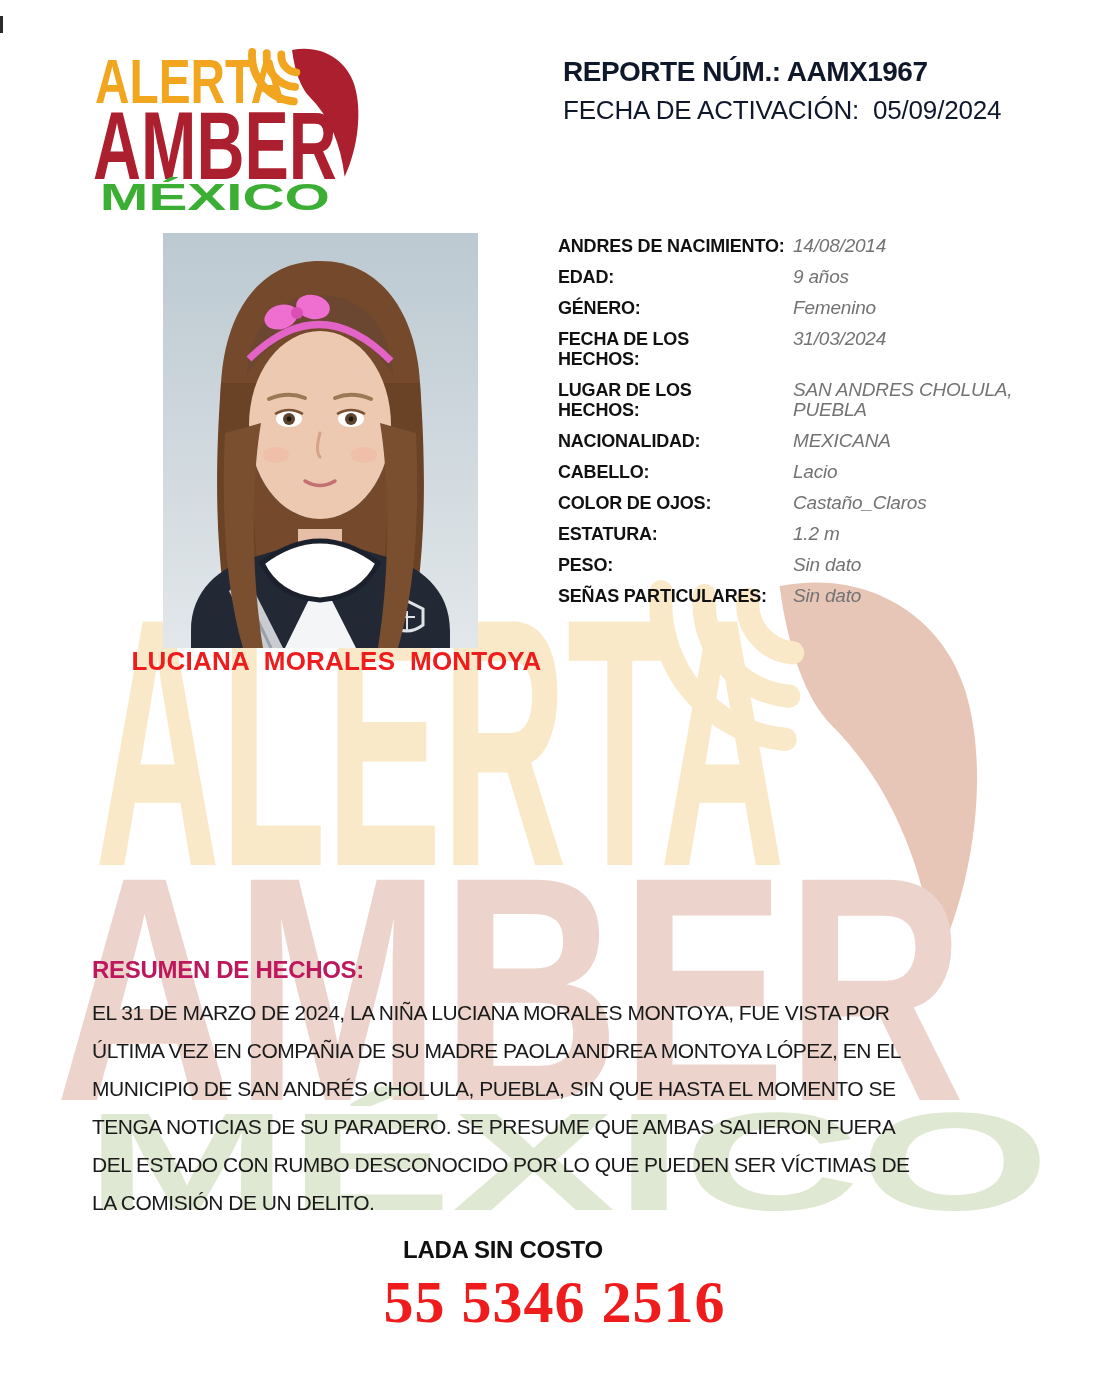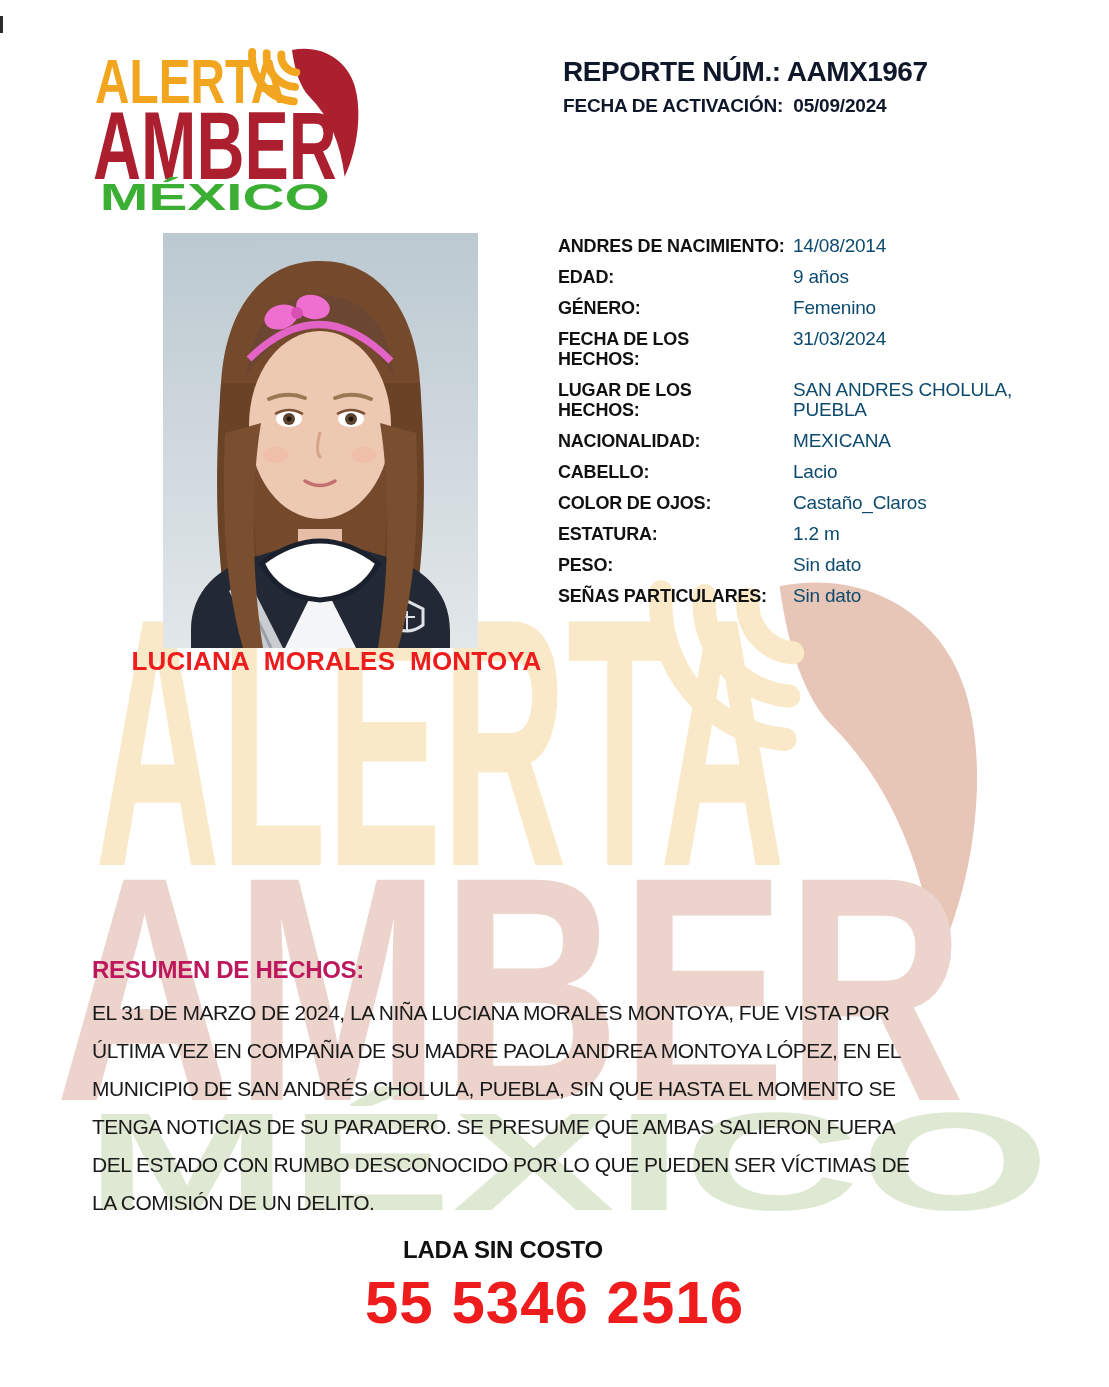--- a/index.html
+++ b/index.html
@@ -20,56 +20,56 @@
     font-family:"Liberation Sans", sans-serif; font-weight:bold;
   }
 
   
   .logo { left:93px; top:40px; width:278px; height:176px; z-index:2; }
   .logo-svg { width:100%; height:100%; display:block; }
 
   
   .report-block { left:563px; top:56px; z-index:2; color:#0f172a; }
   .report-line1 { font-size:28px; font-weight:bold; letter-spacing:-0.5px; white-space:pre; }
-  .report-line2 { margin-top:7px; font-size:19px; font-weight:bold; letter-spacing:-0.2px; white-space:pre; }
+  .report-line2 { margin-top:7px; font-size:26px; font-weight:normal; letter-spacing:-0.2px; white-space:pre; }
 
   
   .photo { left:163px; top:233px; width:315px; height:415px; z-index:2; display:block; }
 
   
   .victim-name {
     left:109px; top:646px; width:455px; z-index:2; text-align:center;
     font-size:26px; font-weight:bold; color:#EE1C1C; white-space:pre; letter-spacing:0.2px;
   }
 
   
   .fields { left:558px; top:236px; width:470px; z-index:2; }
   .frow { display:grid; grid-template-columns:235px 1fr; margin-bottom:11px; }
   .flabel {
     font-size:18px; font-weight:bold; color:#111; line-height:20px;
     white-space:pre-line; letter-spacing:-0.2px;
   }
   .fvalue {
-    font-size:19px; color:#0c4a6e; line-height:20px;
-    white-space:pre-line; letter-spacing:-0.2px;
+    font-size:19px; color:#737373; line-height:20px;
+    white-space:pre-line; letter-spacing:-0.2px;font-style:italic;
   }
 
   
   .resumen-heading { left:92px; top:956px; z-index:2; font-size:24px; font-weight:bold; color:#be185d; letter-spacing:-0.3px; }
   .resumen-body {
     left:92px; top:994px; width:930px; z-index:2;
     font-size:21px; color:#1a1a1a; line-height:38px; letter-spacing:-0.5px;
     white-space:pre-line;
   }
 
   
   .lada { left:0; top:1236px; width:994px; z-index:2; text-align:center;
     font-size:24px; font-weight:bold; color:#111; letter-spacing:-0.3px;padding-left:12px; }
   .phone { left:0; top:1268px; width:1109px; z-index:2; text-align:center;
-    font-size:60px; font-weight:bold; color:#EE1C1C; letter-spacing:1px; }
+    font-size:60px; font-weight:bold; color:#EE1C1C; letter-spacing:1px;font-family:Liberation Serif, serif; }
 </style>
 </head>
 <body>
 
 <div class="page">
 
   <div class="abs corner-mark"></div>
 
   <svg class="abs watermark" viewBox="0 0 1060 700" aria-hidden="true">
     <text x="55" y="300" font-size="354" textLength="690" lengthAdjust="spacingAndGlyphs" fill="#FAE9C8">ALERTA</text>

